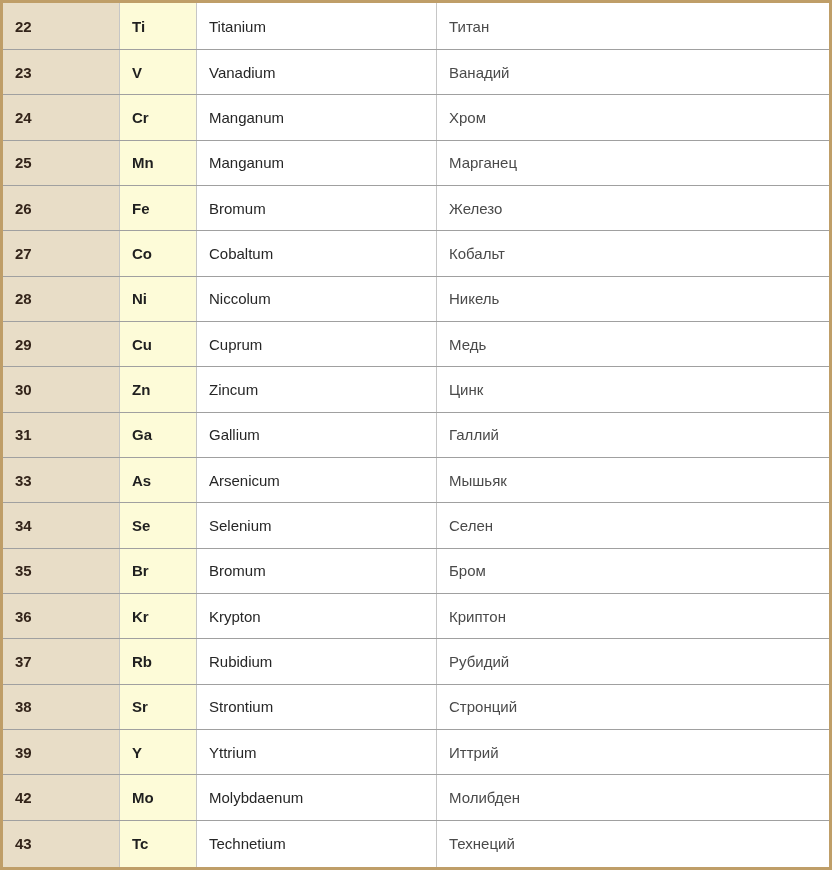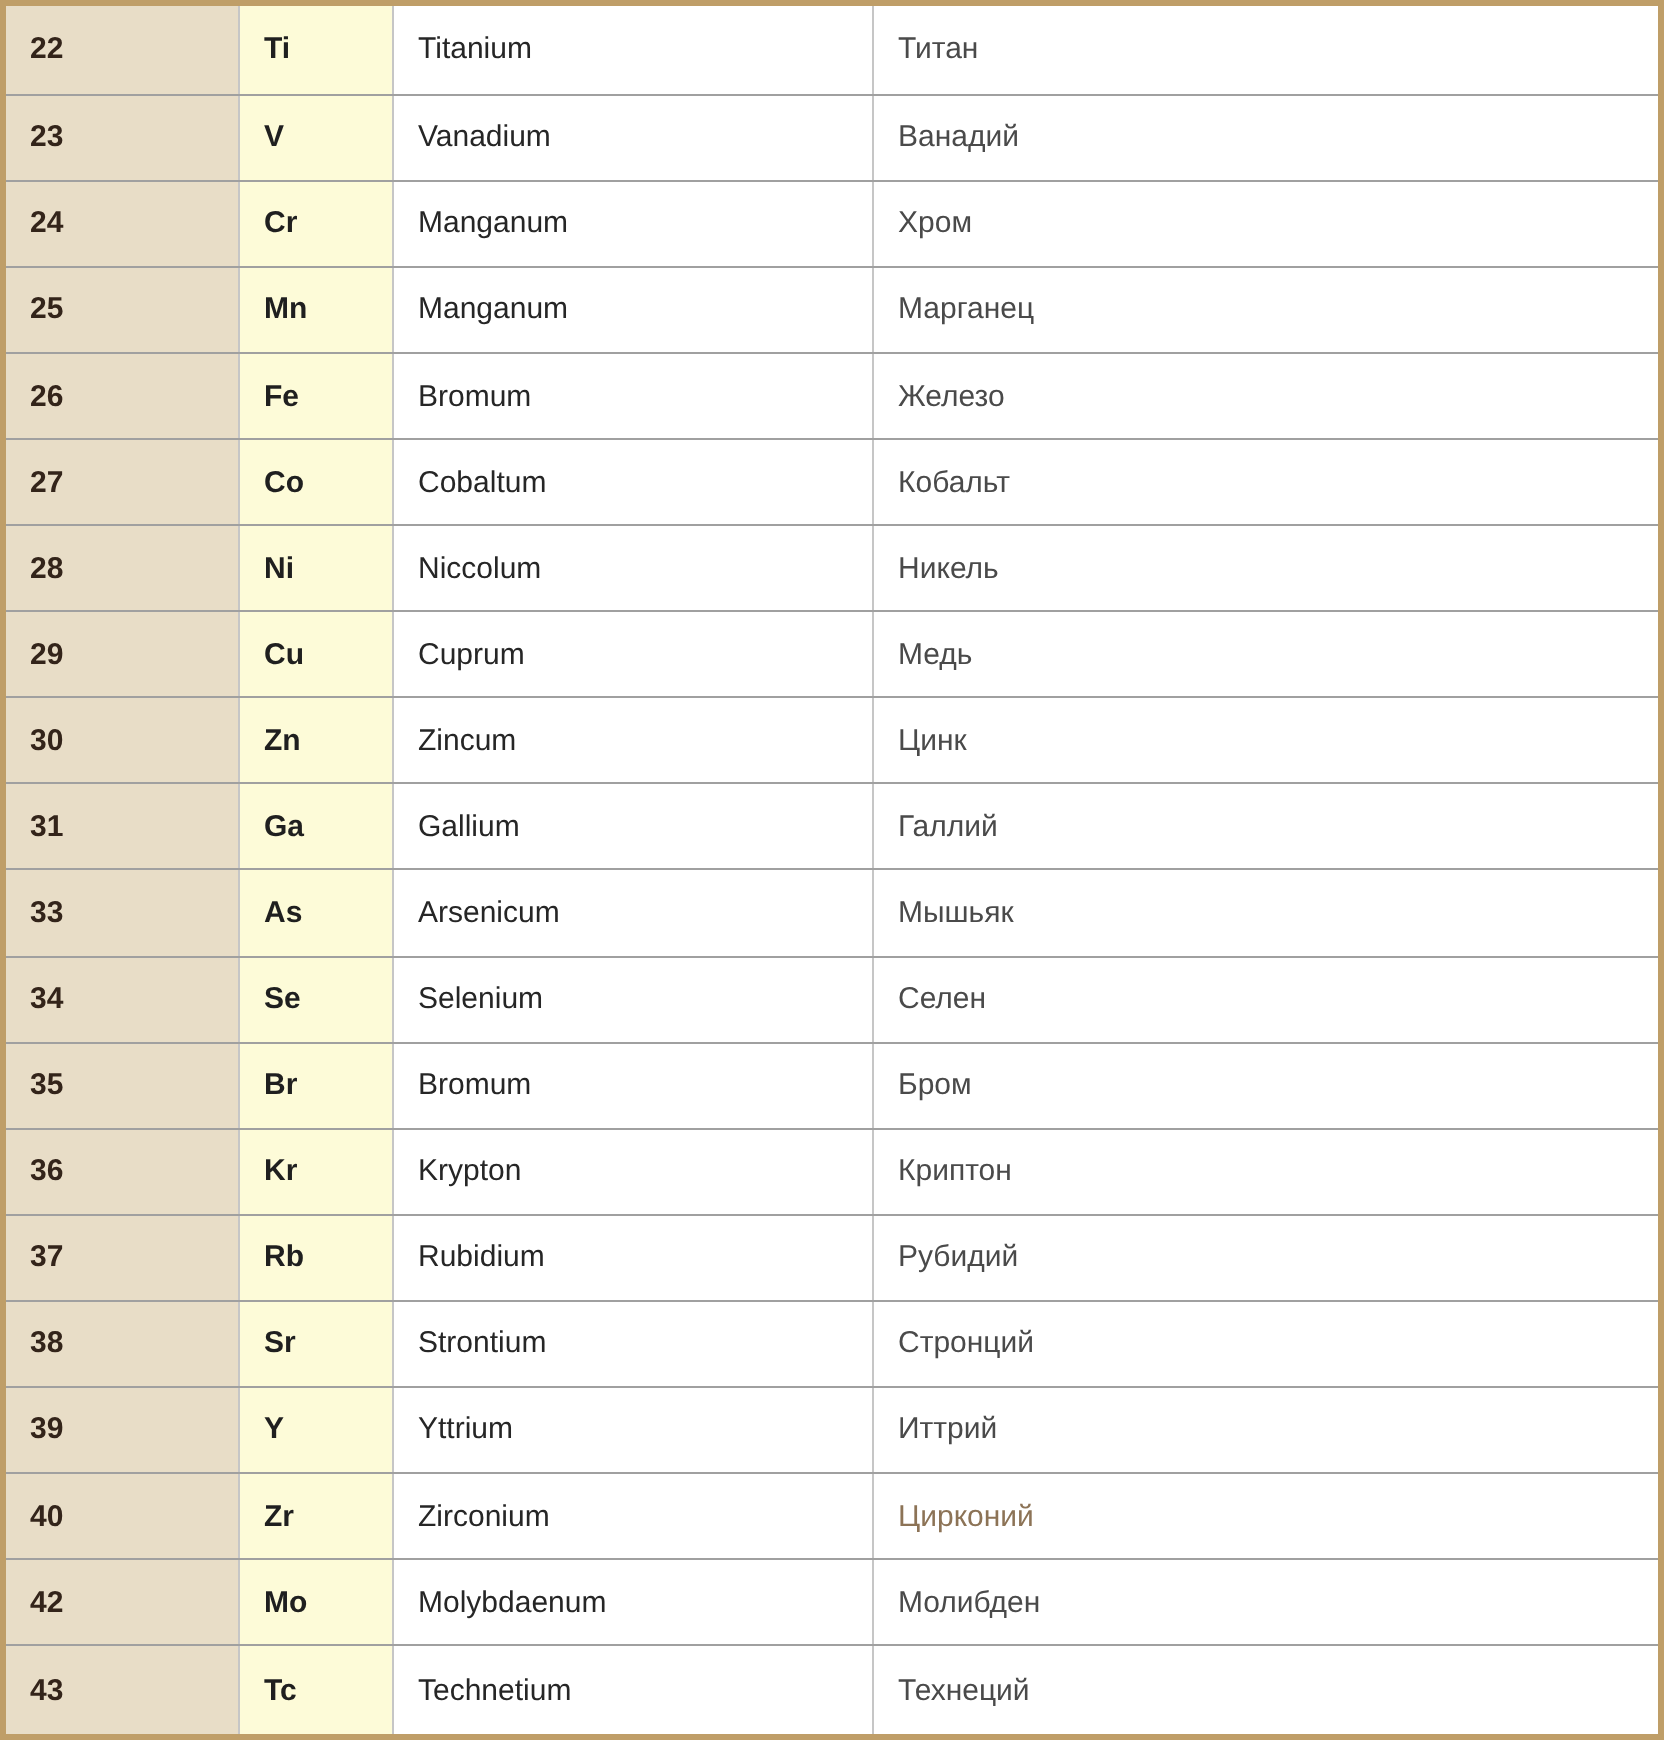--- a/index.html
+++ b/index.html
@@ -196,26 +196,20 @@
     <td class="rus">Стронций</td>
   </tr>
 
   <tr>
     <td class="num">39</td>
     <td class="sym">Y</td>
     <td class="lat">Yttrium</td>
     <td class="rus">Иттрий</td>
   </tr>
 
-  <tr>
-    <td class="num">40</td>
-    <td class="sym">Zr</td>
-    <td class="lat">Zirconium</td>
-    <td class="rus muted">Цирконий</td>
-  </tr>
 
 
   <tr>
     <td class="num">42</td>
     <td class="sym">Mo</td>
     <td class="lat">Molybdaenum</td>
     <td class="rus">Молибден</td>
   </tr>
 
   <tr>

